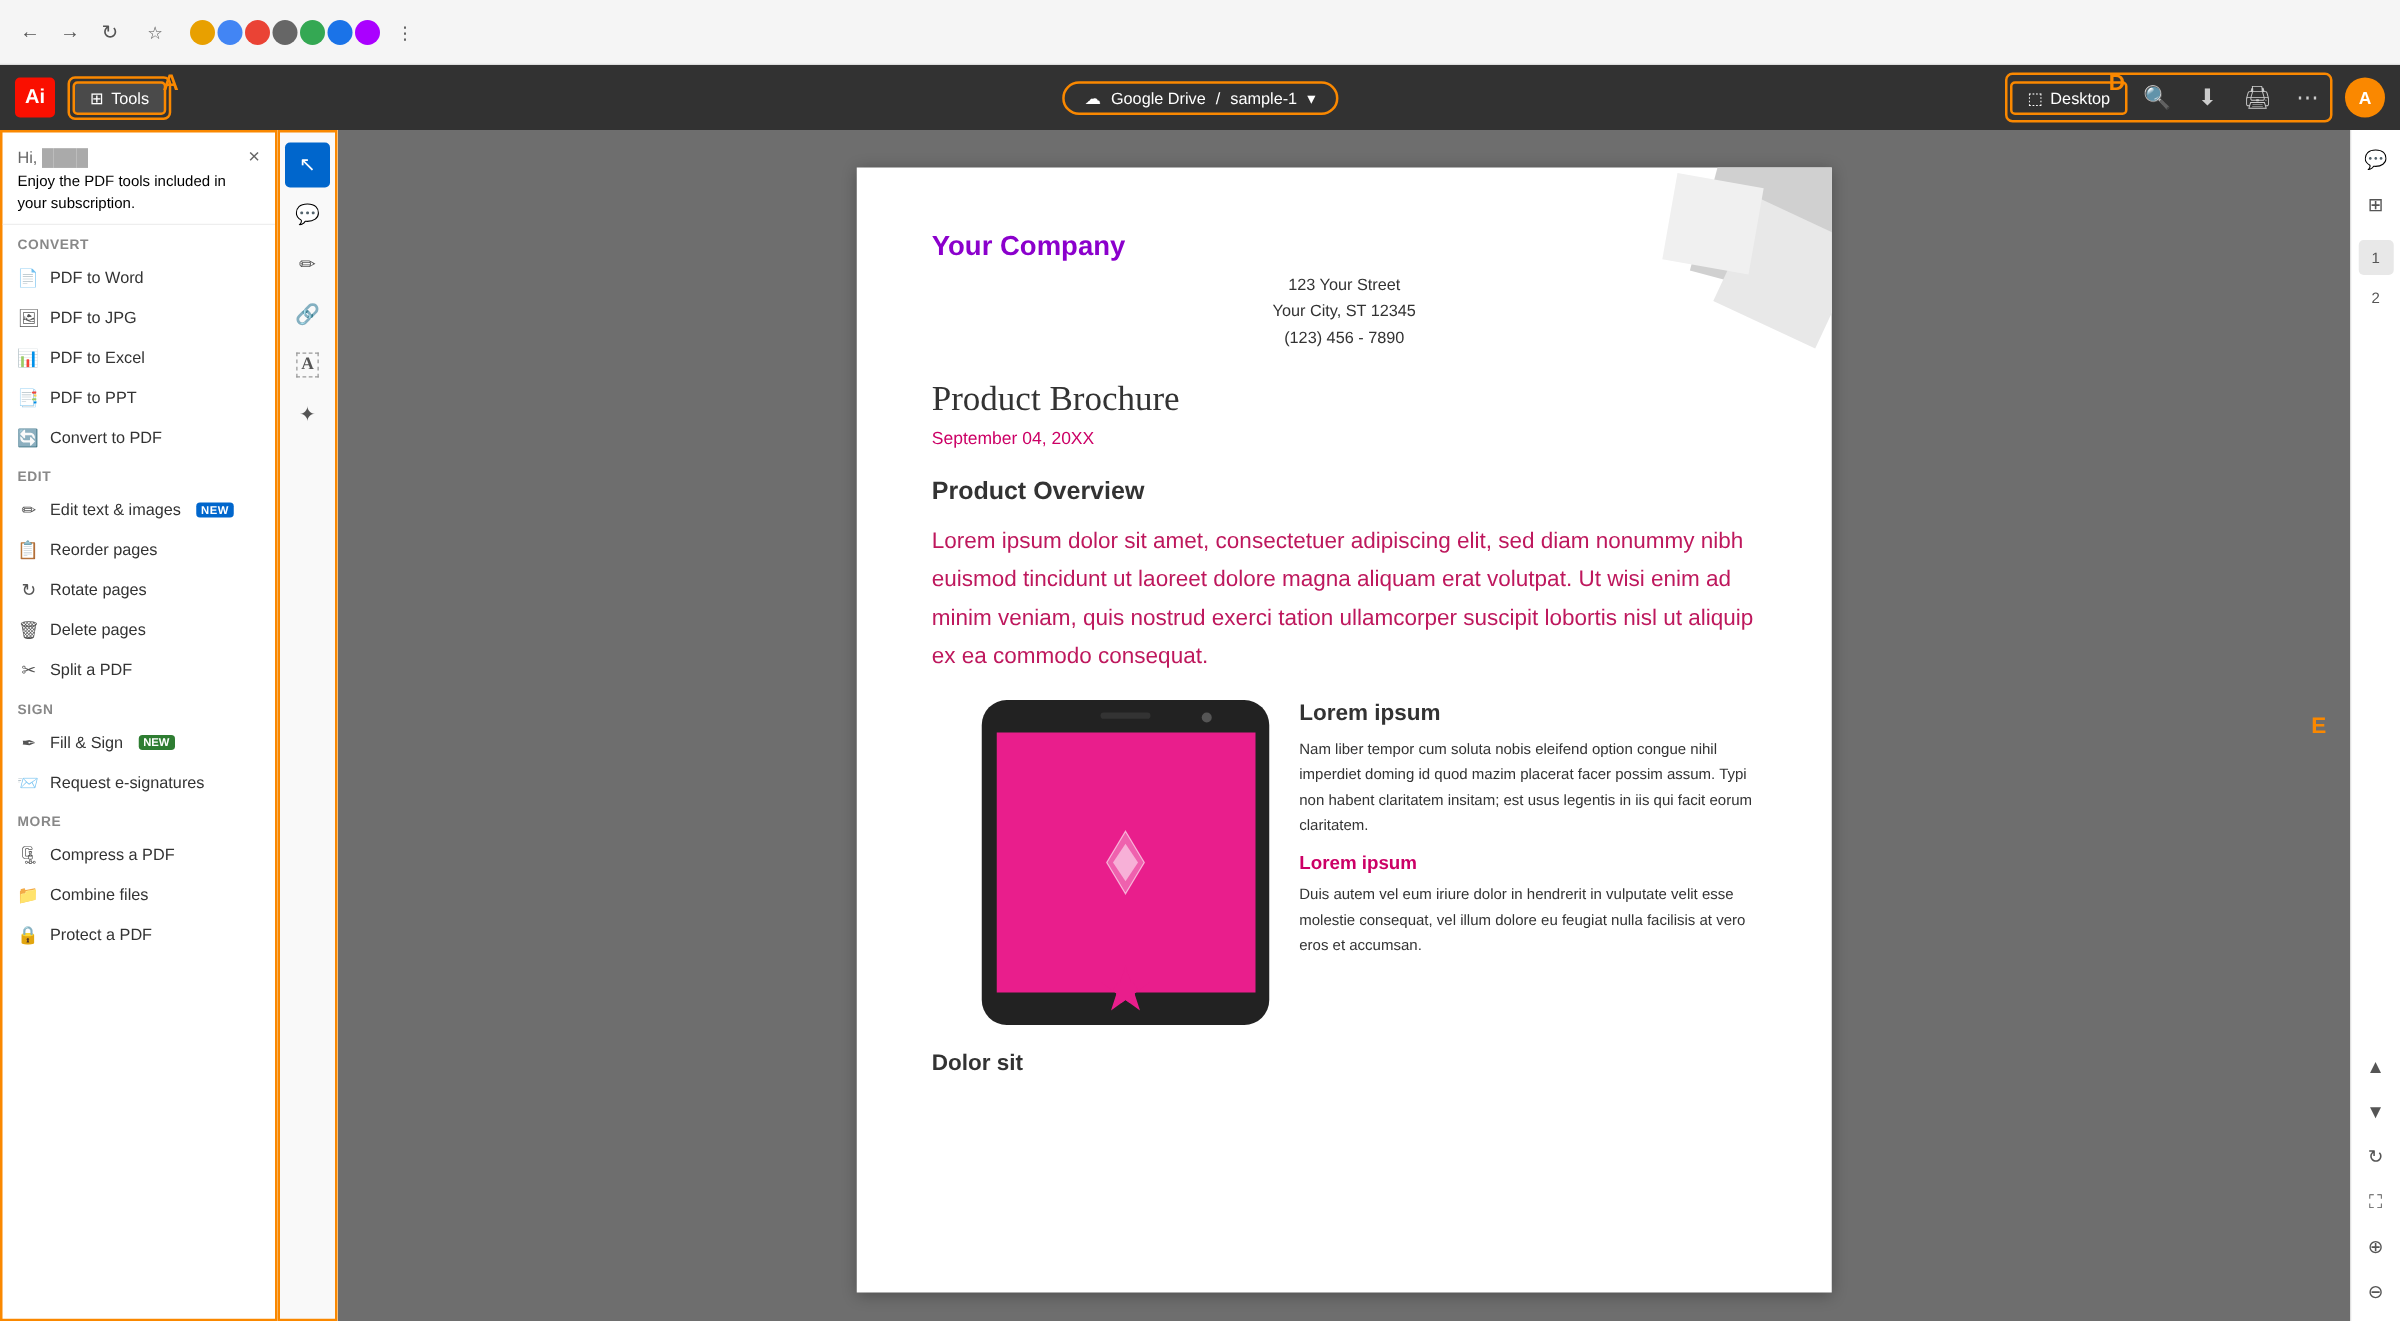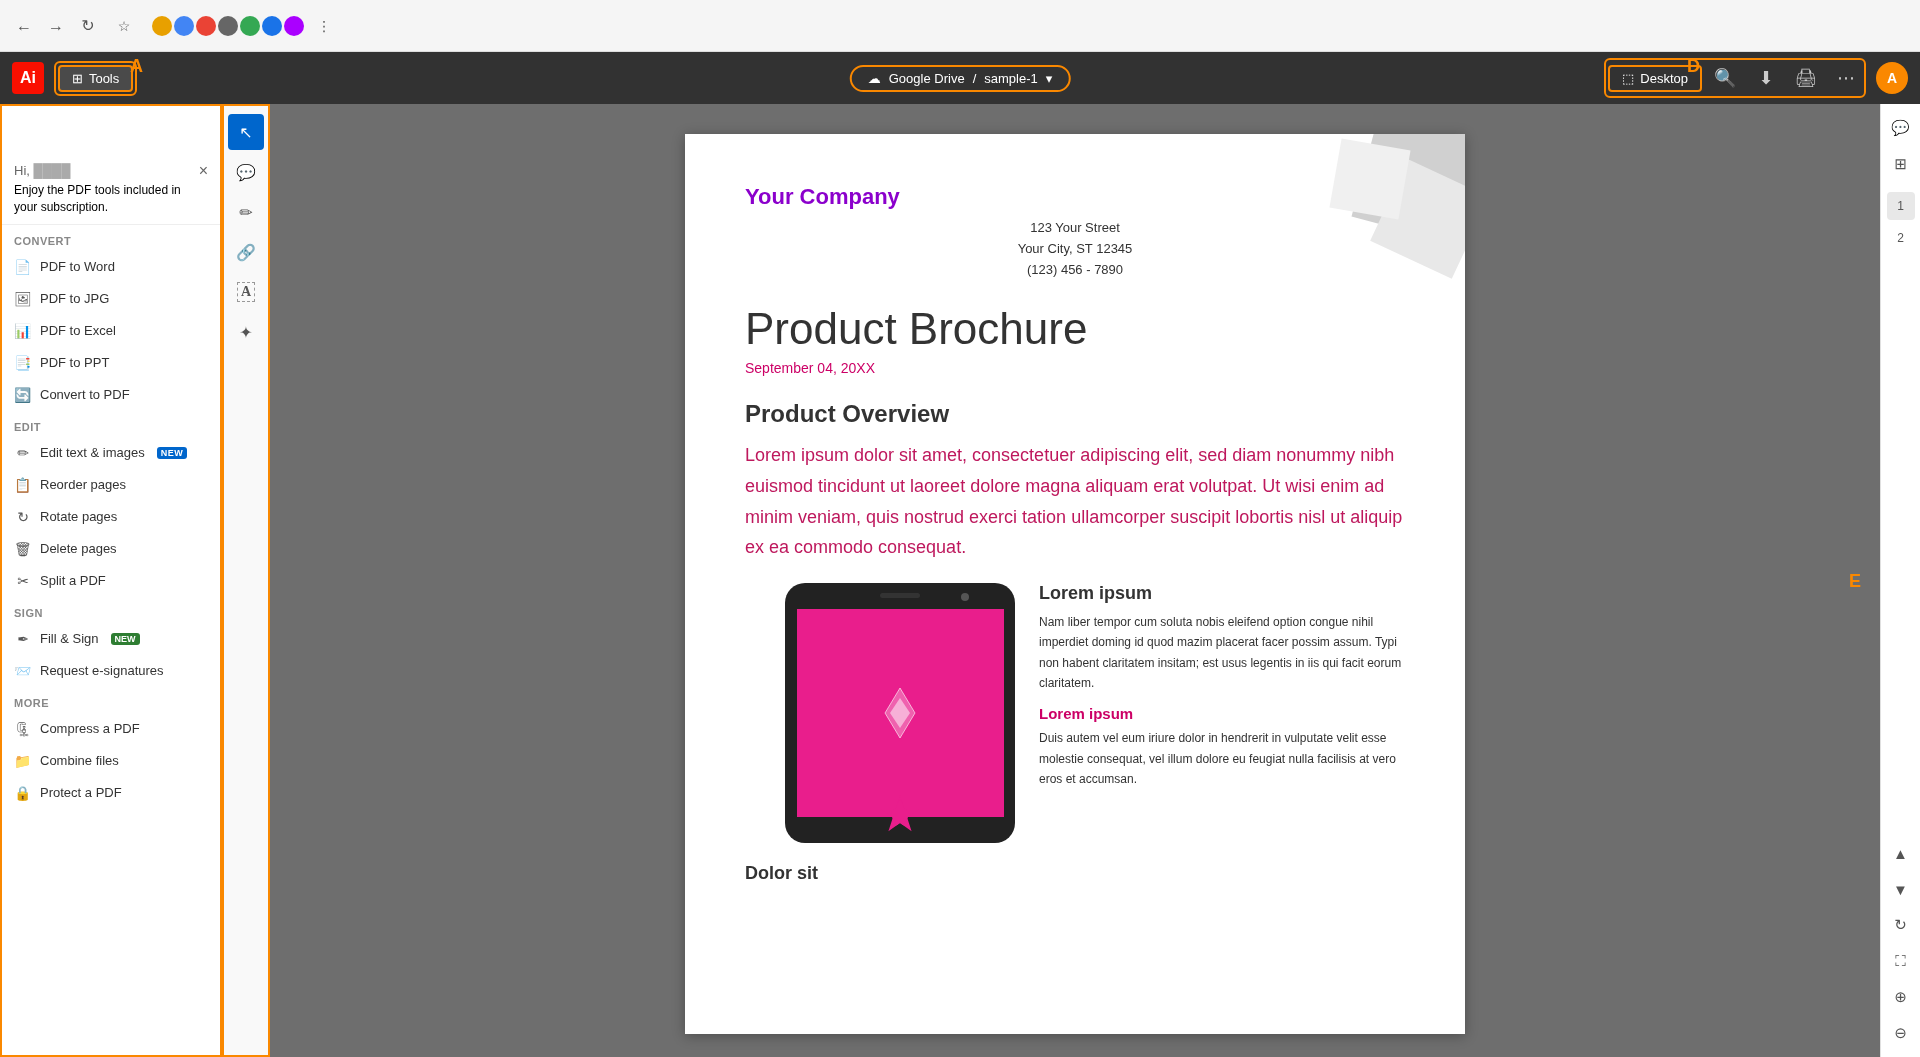--- a/index.html
+++ b/index.html
@@ -137,21 +137,20 @@
       border-right: 1px solid #e0e0e0;
       overflow-y: auto;
       flex-shrink: 0;
       border: 2px solid #fa8800;
       position: relative;
     }
     .sidebar-header {
       padding: 12px 12px 8px;
       display: flex; align-items: flex-start; justify-content: space-between;
       border-bottom: 1px solid #eee;
-      margin-top: 45px;
     }
     .hi-text { font-size: 13px; color: #333; }
     .hi-text span { color: #666; }
     .sidebar-desc { font-size: 12px; color: #000000; margin-top: 4px; line-height: 1.4; }
     .close-btn {
       background: none; border: none; cursor: pointer;
       font-size: 16px; color: #666; line-height: 1;
     }
     .section-label {
       font-size: 11px; font-weight: 600; color: #888;
@@ -227,29 +226,30 @@
     .company-name {
       color: #8b00cc;
       font-size: 22px;
       font-weight: bold;
       margin-bottom: 8px;
     }
     .company-address {
       font-size: 13px; color: #333; line-height: 1.6; text-align: center;
     }
     .brochure-title {
-      font-size: 44px; color: #333;
+      font-size: 28px; color: #333;
       margin: 24px 0 6px;
       font-weight: 300;
+      font-family: Liberation Serif, serif;
     }
     .date-line {
       color: #cc0066; font-size: 14px; margin-bottom: 24px;
     }
     .section-title-pdf {
-      font-size: 24px; color: #333; font-weight: 600;
+      font-size: 20px; color: #333; font-weight: 600;
       margin-bottom: 12px;
     }
     .body-text {
       font-size: 18px; color: #be185d; line-height: 1.7;
       margin-bottom: 20px;
     }
     .product-section {
       display: flex; gap: 24px; margin-top: 10px; padding-left: 40px;
     }
     .phone-image {

